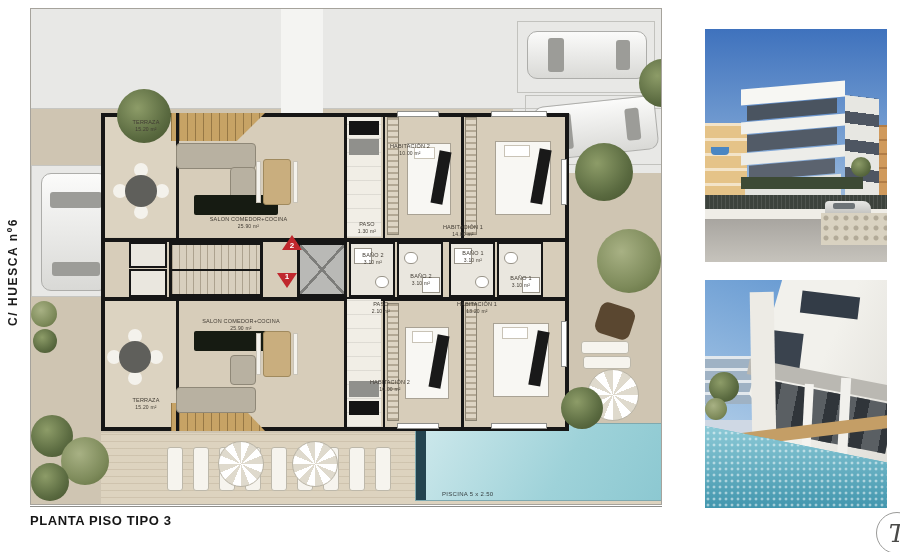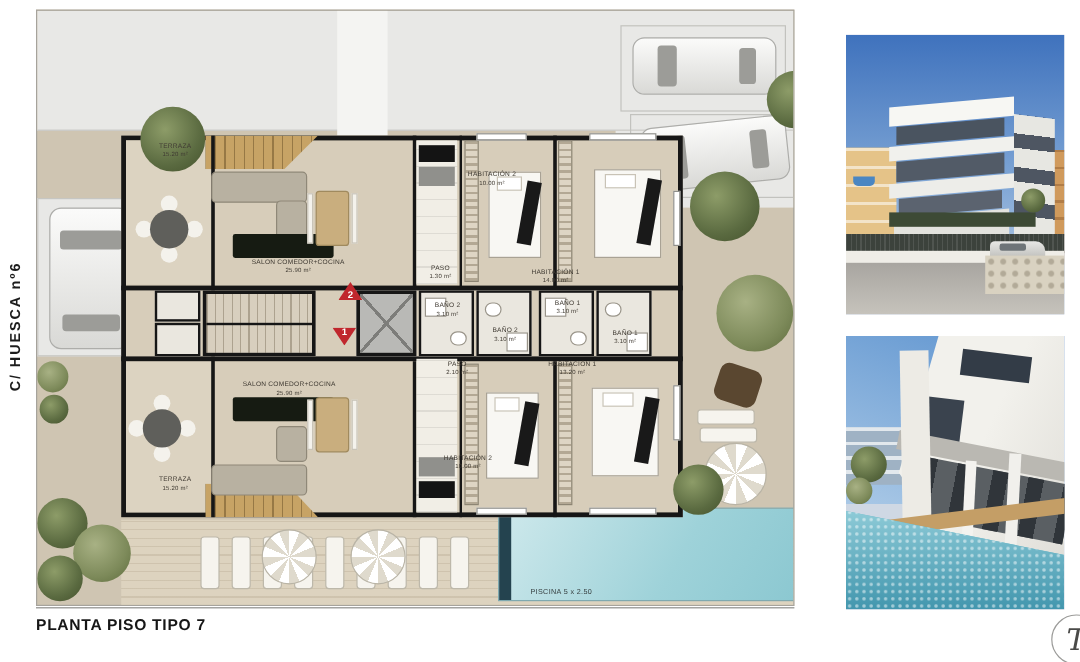--- a/index.html
+++ b/index.html
@@ -297,16 +297,16 @@
   <div class="ab" style="left:42px;top:92px;width:144px;height:16px;background:#bab8b2;transform:rotate(11deg)"></div>
   <div class="ab" style="left:58px;top:112px;width:128px;height:50px;background-color:#5a5f63;background-image:repeating-linear-gradient(90deg,#30353a 0 13px,transparent 13px 30px);transform:rotate(11deg)"></div>
   <div class="ab" style="left:98px;top:104px;width:9px;height:72px;background:#f4f3ef;transform:rotate(3deg)"></div>
   <div class="ab" style="left:134px;top:98px;width:10px;height:84px;background:#f1f0ec;transform:rotate(3deg)"></div>
   <div class="ab" style="left:46px;top:12px;width:24px;height:150px;background:#edebe5;transform:rotate(-1deg)"></div>
   <div class="ab" style="left:-6px;top:146px;width:200px;height:13px;background:#c49e66;transform:rotate(-7deg)"></div>
   <div class="ab" style="left:0;top:0;width:182px;height:228px;clip-path:polygon(0 64%,100% 80%,100% 100%,0 100%);background-color:#5fb3c6;background-image:radial-gradient(rgba(255,255,255,.5) 1px,transparent 1.8px),linear-gradient(180deg,rgba(167,219,228,.9) 55%,rgba(63,147,171,.9));background-size:6px 6px,100% 100%"></div>
 </div>
 
 <div class="ab footer-line"></div>
-<div class="ab title">PLANTA PISO TIPO 7</div>
+<div class="ab title">PLANTA PISO TIPO 3</div>
 <div class="ab logo">
   <span>T</span>
 </div>
 
 </body></html>

